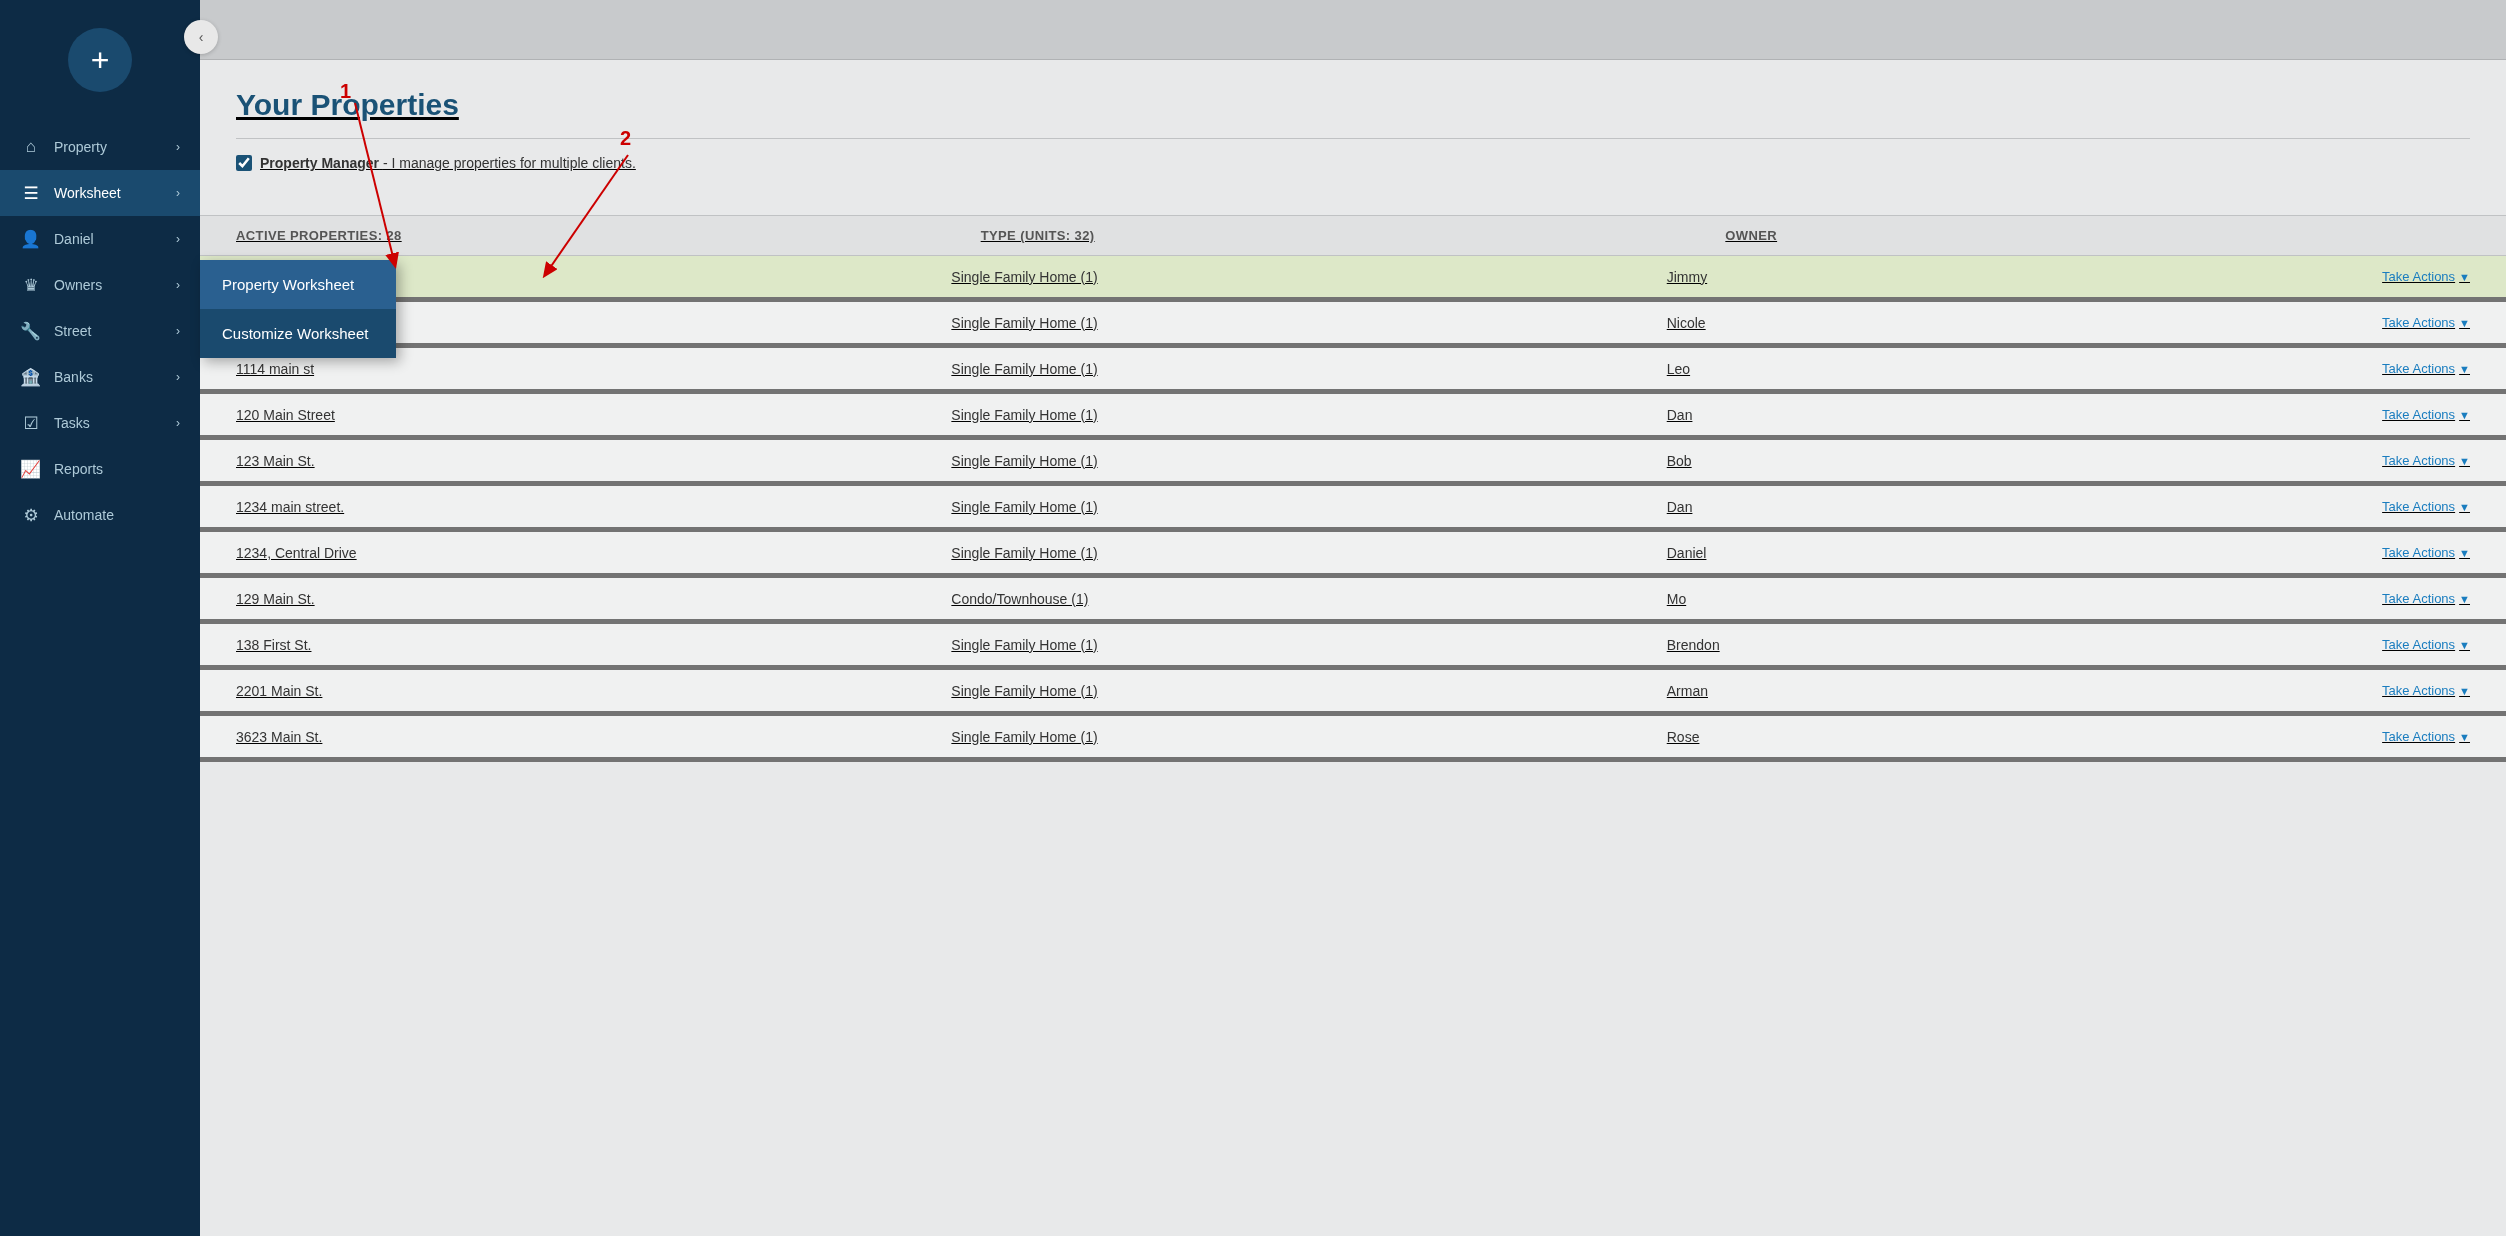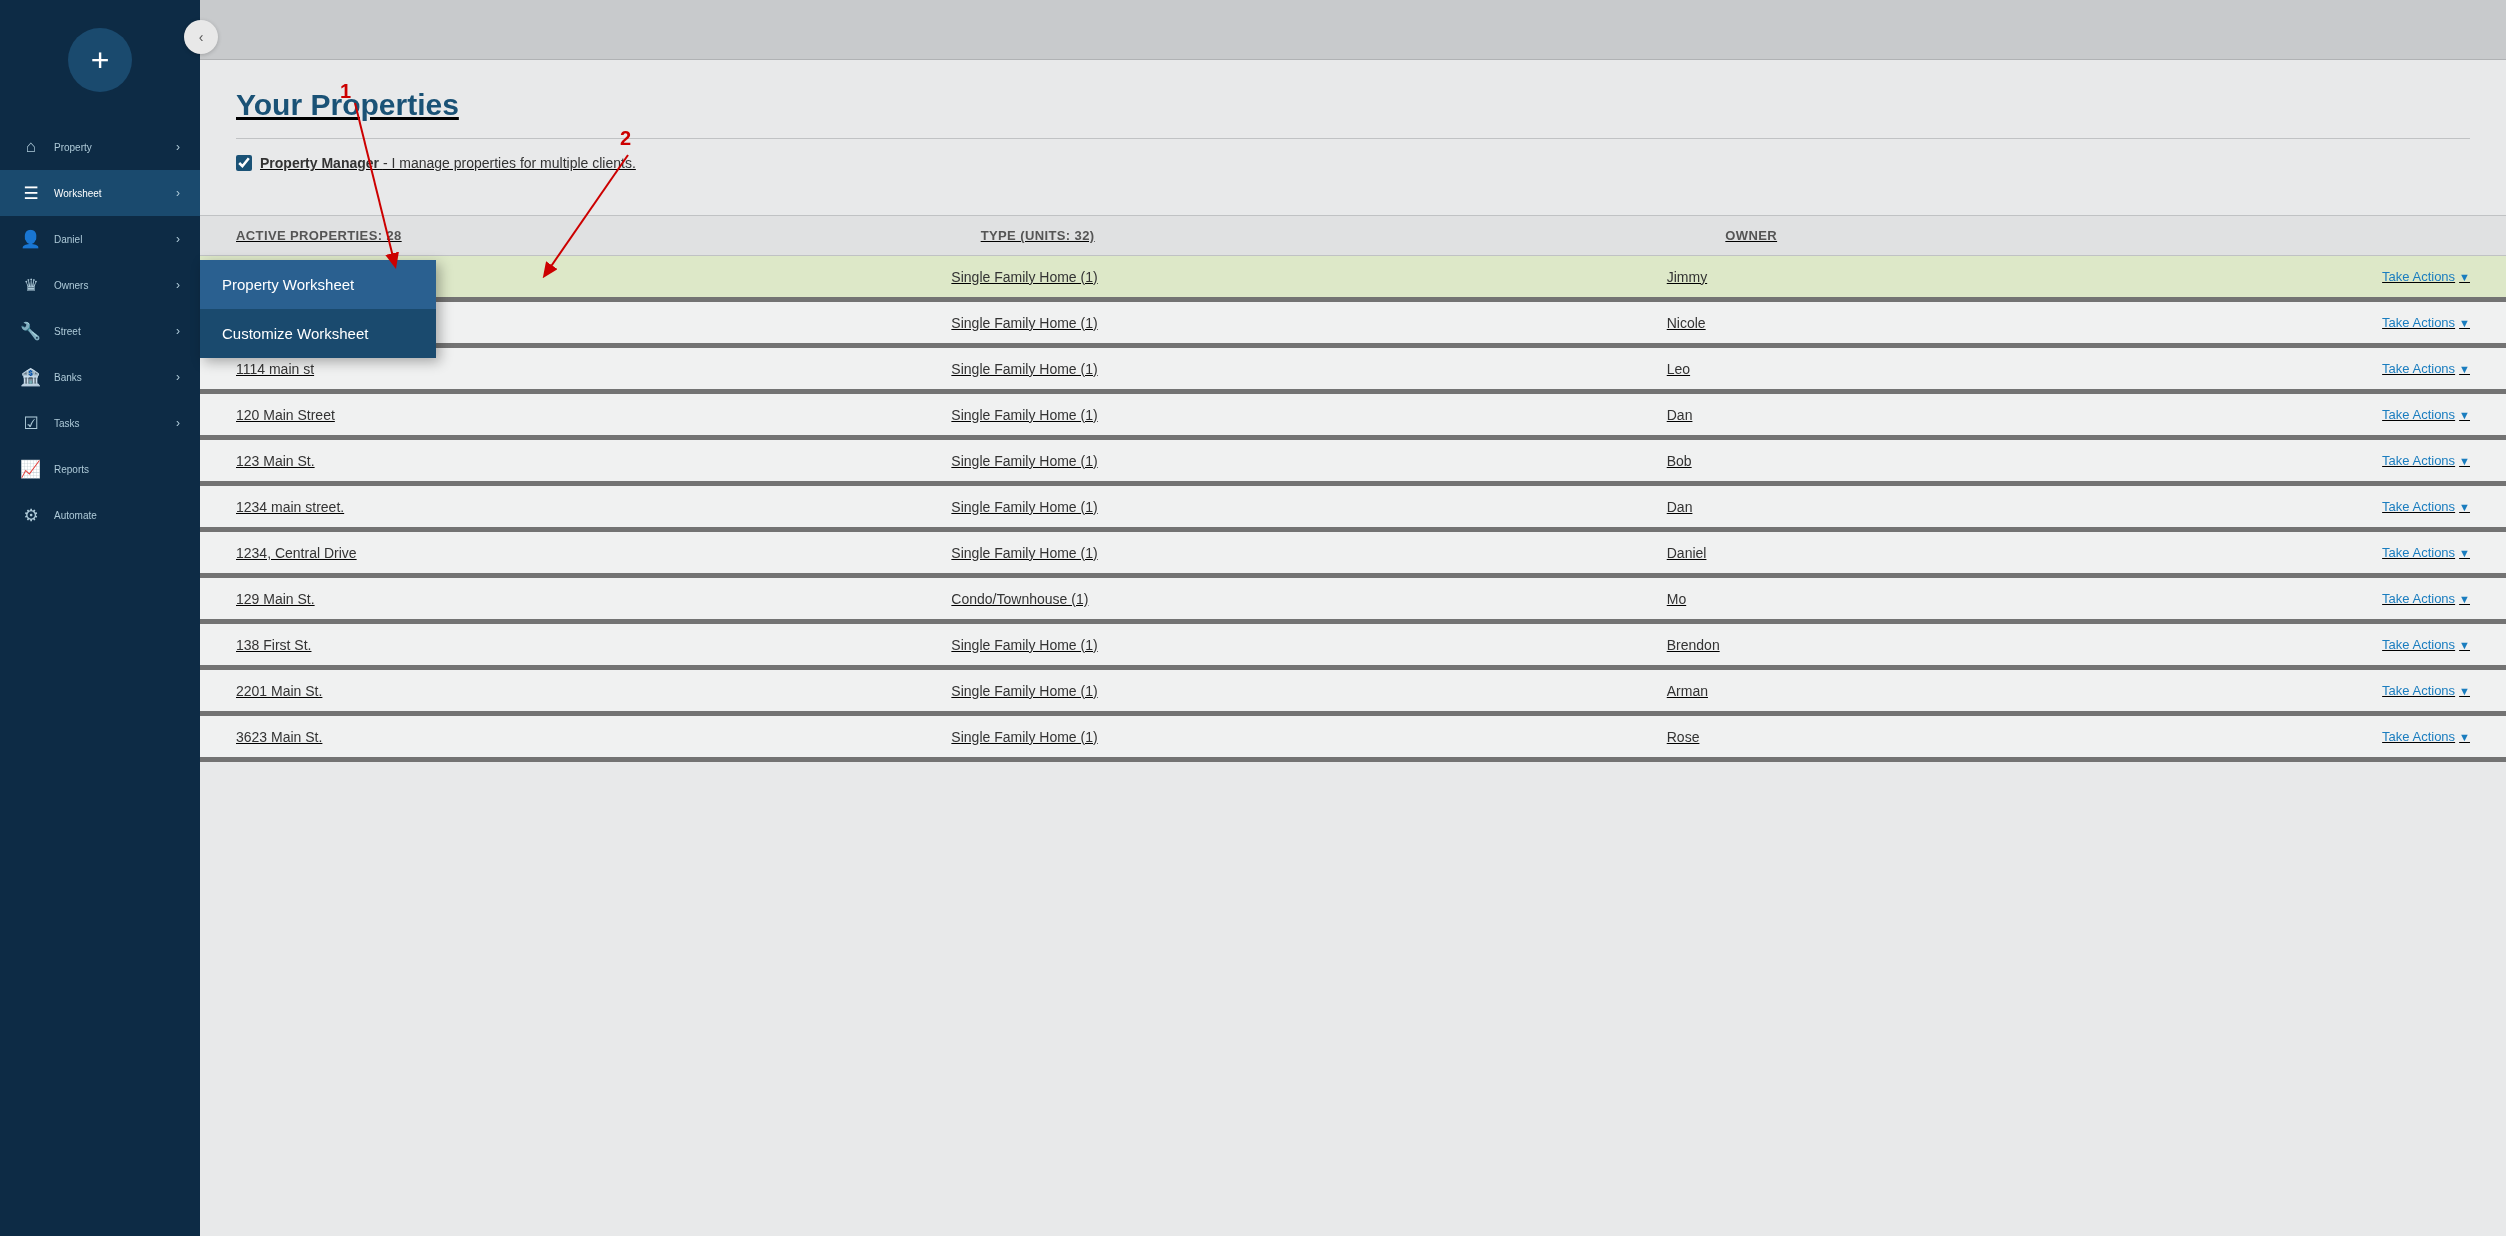--- a/index.html
+++ b/index.html
@@ -63,21 +63,21 @@
       margin-right: 12px;
       display: flex;
       align-items: center;
       justify-content: center;
       font-size: 17px;
       flex-shrink: 0;
     }
 
     .nav-item .nav-label {
       flex: 1;
-      font-size: 10px;
+      font-size: 14px;
     }
 
     .nav-item .nav-arrow {
       font-size: 12px;
       color: #aecad8;
     }
 
     
     .sidebar-collapse {
       position: absolute;
@@ -97,21 +97,21 @@
       font-size: 14px;
       color: #555;
     }
 
     
     .submenu {
       position: absolute;
       left: 200px;
       top: 260px;
       background: #1a4a6e;
-      width: 236px;
+      width: 196px;
       z-index: 300;
       border-radius: 0;
       box-shadow: 4px 4px 12px rgba(0,0,0,0.3);
     }
 
     .submenu-item {
       padding: 16px 22px;
       color: #fff;
       font-size: 15px;
       cursor: pointer;

